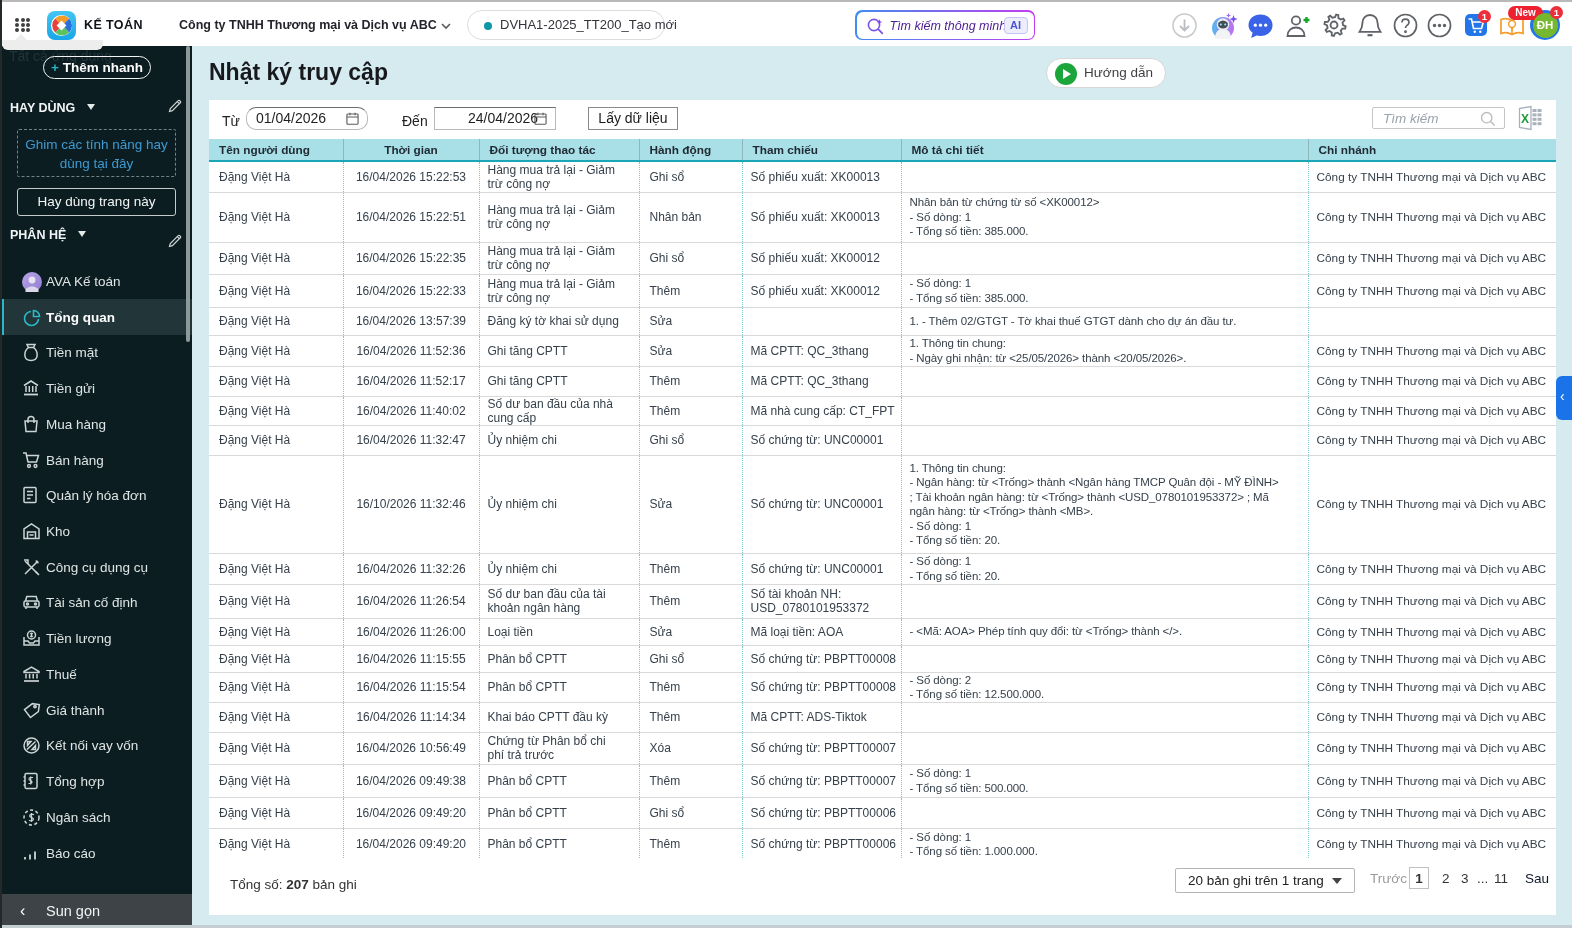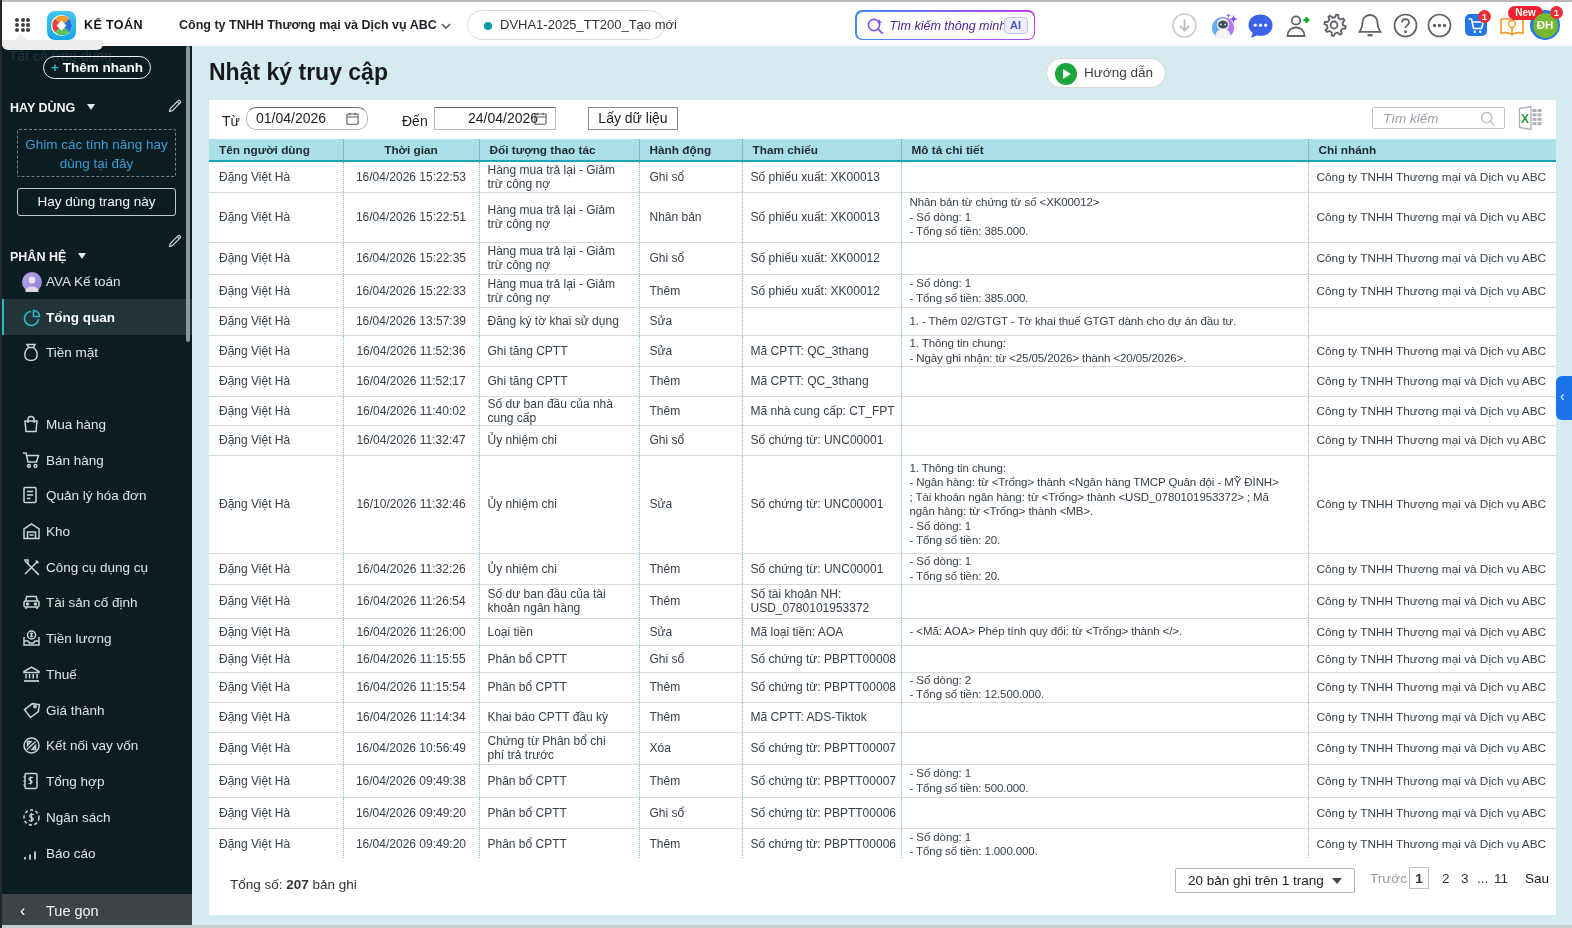--- a/index.html
+++ b/index.html
@@ -359,21 +359,21 @@
   <svg class="pencil" style="top:53px" viewBox="0 0 14 14" fill="none" stroke="#cfd6d7" stroke-width="1.2">
       <path d="M1.5 12.5 L2.3 9.6 L10.2 1.7 A1.1 1.1 0 0 1 11.8 1.7 L12.3 2.2 A1.1 1.1 0 0 1 12.3 3.8 L4.4 11.7 Z"></path>
       <path d="M9.3 2.6 L11.4 4.7"></path>
     </svg>
     <svg class="pencil" style="top:188px" viewBox="0 0 14 14" fill="none" stroke="#cfd6d7" stroke-width="1.2">
       <path d="M1.5 12.5 L2.3 9.6 L10.2 1.7 A1.1 1.1 0 0 1 11.8 1.7 L12.3 2.2 A1.1 1.1 0 0 1 12.3 3.8 L4.4 11.7 Z"></path>
       <path d="M9.3 2.6 L11.4 4.7"></path>
     </svg>
     <div id="pinbox">Ghim các tính năng hay<br>dùng tại đây</div>
   <div id="freqbtn">Hay dùng trang này</div>
-  <div class="side-h" style="top:204px;">PHÂN HỆ <span class="car"></span></div>
+  <div class="side-h" style="top:182px;">PHÂN HỆ <span class="car"></span></div>
   <div class="mitem" style="top:217px">
       <span class="ic"><svg width="20" height="20" viewBox="0 0 20 20">
           <defs>
             <linearGradient id="avg" x1="0" y1="0" x2="1" y2="1">
               <stop offset="0" stop-color="#b9a6e8"></stop>
               <stop offset="1" stop-color="#8f7bd0"></stop>
             </linearGradient>
           </defs>
           <circle cx="10" cy="10" r="10" fill="url(#avg)"></circle>
           <circle cx="10" cy="8" r="3.4" fill="#e8e4ef"></circle>
@@ -388,20 +388,28 @@
         </svg></span>
       <span class="lb">Tổng quan</span>
     </div>
   <div class="mitem" style="top:288px">
       <span class="ic"><svg width="18" height="19" viewBox="0 0 18 19" fill="none" stroke="#ccd4d5" stroke-width="1.5">
           <path d="M6.5 4.5 L5 1.5 L13 1.5 L11.5 4.5"></path>
           <path d="M6.5 4.5 C1.5 8.5 1 17.5 9 17.5 C17 17.5 16.5 8.5 11.5 4.5 Z"></path>
         </svg></span>
       <span class="lb">Tiền mặt</span>
     </div>
+  <div class="mitem" style="top:324px">
+      <span class="ic"><svg width="18" height="18" viewBox="0 0 18 18" fill="none" stroke="#ccd4d5" stroke-width="1.5">
+          <path d="M2 6.5 L9 2 L16 6.5"></path>
+          <path d="M4 7 L4 13 M7.3 7 L7.3 13 M10.7 7 L10.7 13 M14 7 L14 13"></path>
+          <path d="M2 15.5 L16 15.5" stroke-width="1.8"></path>
+        </svg></span>
+      <span class="lb">Tiền gửi</span>
+    </div>
   <div class="mitem" style="top:360px">
       <span class="ic"><svg width="18" height="18" viewBox="0 0 18 18" fill="none" stroke="#ccd4d5" stroke-width="1.5">
           <path d="M3 6 L15 6 L14 16.5 L4 16.5 Z"></path>
           <path d="M6 8 L6 4.5 A3 3 0 0 1 12 4.5 L12 8"></path>
         </svg></span>
       <span class="lb">Mua hàng</span>
     </div>
   <div class="mitem" style="top:396px">
       <span class="ic"><svg width="19" height="18" viewBox="0 0 19 18" fill="none" stroke="#ccd4d5" stroke-width="1.5">
           <path d="M1 2 L4 2 L6 11 L14.5 11 L16.5 4.5 L5 4.5"></path>
@@ -491,21 +499,21 @@
       <span class="lb">Ngân sách</span>
     </div>
   <div class="mitem" style="top:789px">
       <span class="ic"><svg width="18" height="18" viewBox="0 0 18 18" fill="none" stroke="#ccd4d5" stroke-width="1.8">
           <path d="M3 15.5 L3 13 M8 15.5 L8 10.5 M13 15.5 L13 7.5"></path>
         </svg></span>
       <span class="lb">Báo cáo</span>
     </div>
   <div id="collapse">
       <span class="arr">‹</span>
-      <span class="tx">Tue gọn</span>
+      <span class="tx">Sun gọn</span>
     </div>
   <div id="sscroll"></div>
 </div>
 <div id="topbar">
   <div id="grid-icon">
       <i style="left:0.0px; top:0px"></i>
       <i style="left:5.5px; top:0px"></i>
       <i style="left:11.0px; top:0px"></i>
       <i style="left:0.0px; top:5px"></i>
       <i style="left:5.5px; top:5px"></i>

